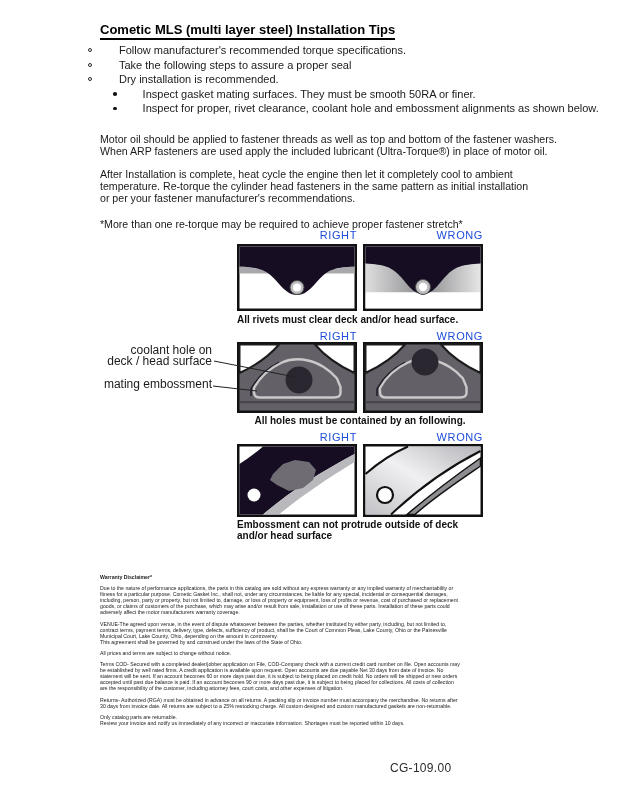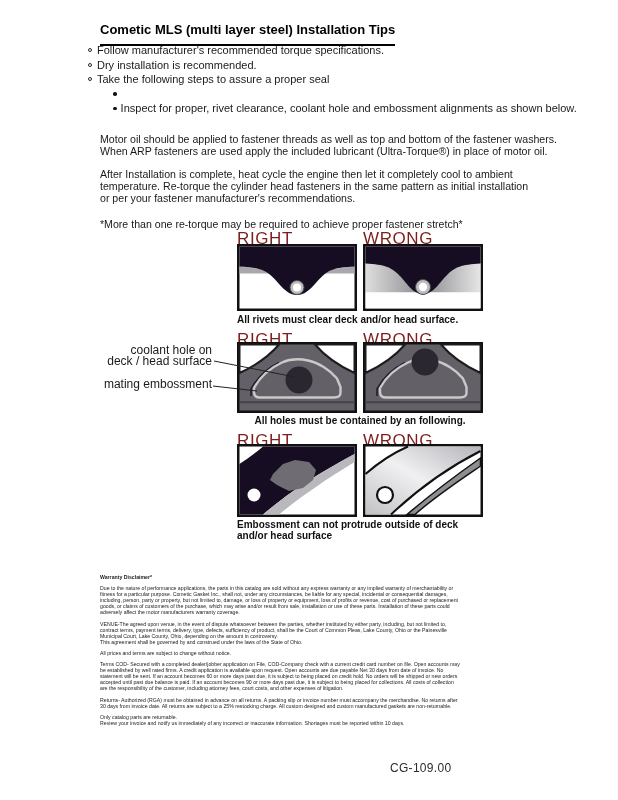--- a/index.html
+++ b/index.html
@@ -4,37 +4,37 @@
 <style>
   * { margin:0; padding:0; box-sizing:border-box; }
   html,body { background:#ffffff; }
   .page {
     position:relative; width:618px; height:800px; background:#ffffff;
     font-family:"Liberation Sans", sans-serif; color:#1a1a1a; overflow:hidden;
   }
   .abs { position:absolute; }
   .title {
     left:100px; top:22px; font-size:13px; font-weight:bold; color:#000;
-    border-bottom:2px solid #000; padding-bottom:7px; white-space:nowrap;
+    border-bottom:2px solid #000; padding-bottom:1px; white-space:nowrap;
   }
   .bullets { left:88px; top:44px; width:510px; font-size:11px; }
-  .b-row { display:flex; align-items:flex-start; height:14.6px; white-space:nowrap; }
+  .b-row { display:flex; align-items:flex-start; height:14.6px; white-space:nowrap;gap:22px; }
   .b-row.lvl2 { padding-left:25px; }
   .marker-o {
     width:4px; height:4px; border:1px solid #2a2a2a; border-radius:50%;
     display:inline-block; margin:4px 5px 0 0; flex:0 0 auto;
   }
   .marker-dot {
     width:3.6px; height:3.6px; background:#111; border-radius:50%;
     display:inline-block; margin:4.4px 4px 0 0; flex:0 0 auto;
   }
   .heading2 { left:100px; top:118px; font-size:12.5px; font-weight:bold; color:#000; white-space:nowrap; }
   .para { left:100px; width:480px; font-size:10.6px; line-height:11.8px; white-space:pre-line; }
   .p1 { top:134px; } .p2 { top:169px; } .p3 { top:219px; }
-  .rw-label { font-size:17px; letter-spacing:0.6px; color:#7f1d1d; width:120px; text-align:left; }
+  .rw-label { font-size:11px; letter-spacing:0.6px; color:#1d4ed8; width:120px; text-align:right; }
   .cap { font-size:10px; font-weight:bold; color:#111; white-space:pre-line; line-height:11px; }
   .annot { font-size:12px; line-height:10.5px; text-align:right; width:112px; left:100px; white-space:pre-line; color:#1a1a1a; }
   .disclaimer { left:100px; top:574px; width:420px; font-size:5.2px; line-height:6.1px; color:#222; }
   .disclaimer .dh { font-weight:bold; margin-bottom:5px; }
   .disclaimer p { white-space:pre-line; margin-bottom:5px; }
   .pagecode { left:390px; top:761px; font-size:12px; color:#2b2b2b; letter-spacing:0.3px; }
   svg { display:block; }
 </style>
 </head>
 <body>
@@ -43,28 +43,29 @@
 
   <div class="abs title">Cometic MLS (multi layer steel) Installation Tips</div>
 
   <div class="abs bullets">
     <div class="b-row">
       <span class="marker-o"></span>
       <span>Follow manufacturer's recommended torque specifications.</span>
     </div>
     <div class="b-row">
       <span class="marker-o"></span>
-      <span>Dry installation is recommended.</span>
+      <span>Take the following steps to assure a proper seal</span>
     </div>
     <div class="b-row">
       <span class="marker-o"></span>
-      <span>Take the following steps to assure a proper seal</span>
+      <span>Dry installation is recommended.</span>
     </div>
     <div class="b-row lvl2">
       <span class="marker-dot"></span>
+      <span>Inspect gasket mating surfaces.  They must be smooth 50RA or finer.</span>
     </div>
     <div class="b-row lvl2">
       <span class="marker-dot"></span>
       <span>Inspect for proper, rivet clearance, coolant hole and embossment alignments as shown below.</span>
     </div>
   </div>
 
   <div class="abs para p2">After Installation is complete, heat cycle the engine then let it completely cool to ambient
 temperature. Re-torque the cylinder head fasteners in the same pattern as initial installation
 or per your fastener manufacturer's recommendations.</div>

